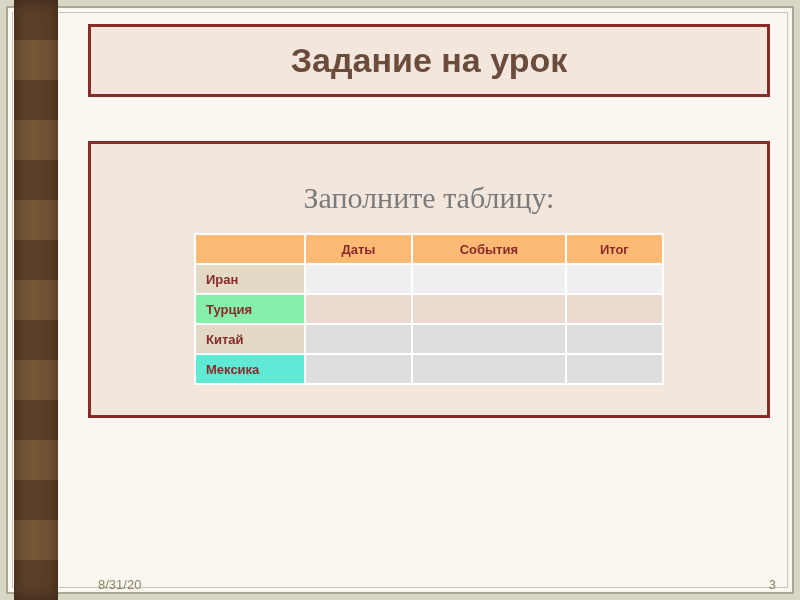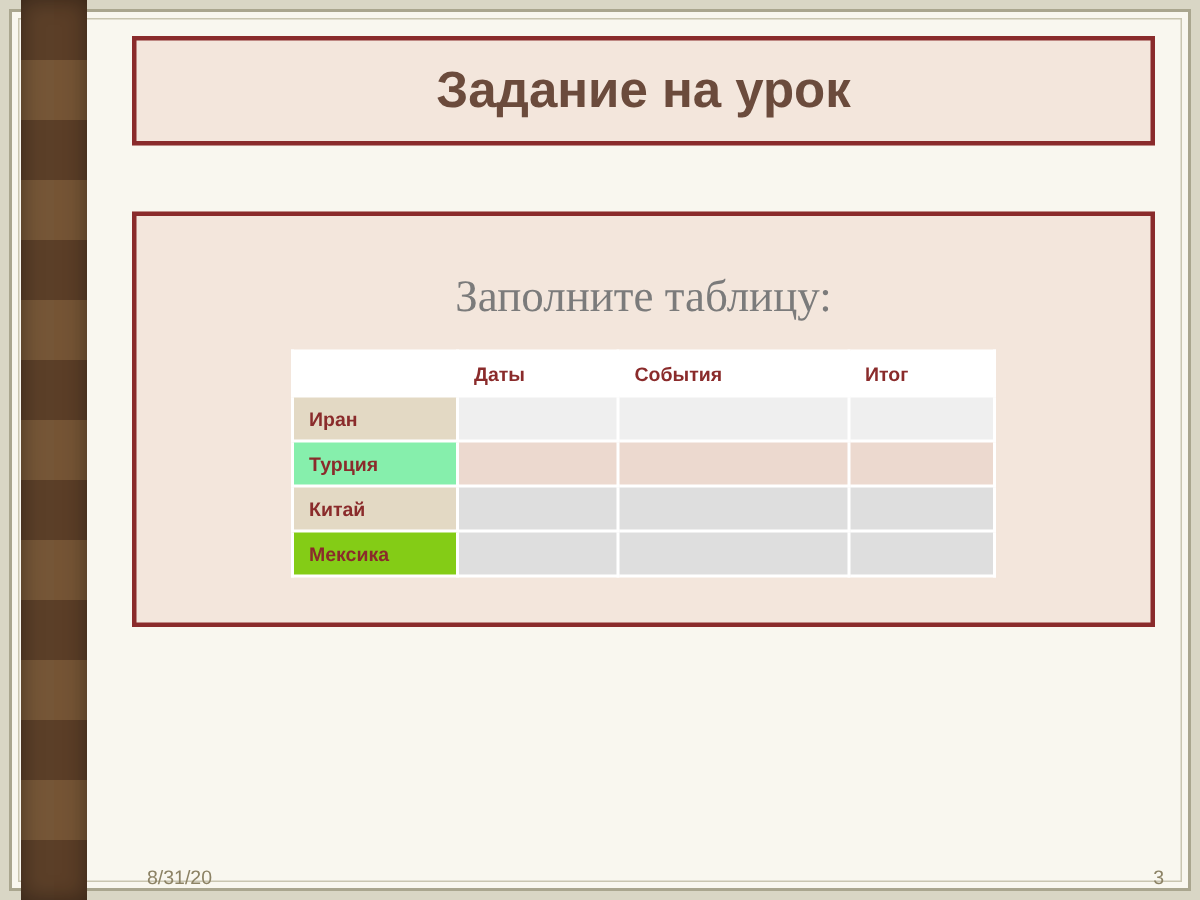--- a/index.html
+++ b/index.html
@@ -92,44 +92,44 @@
     width: 470px;
     font-family: Arial, Helvetica, sans-serif;
     font-size: 13px;
   }
   th, td {
     border: 2px solid #ffffff;
     height: 30px;
     padding: 4px 10px;
   }
   thead th {
-    background: #ffffff;
+    background: #fdba74;
     color: #8a2b2b;
     font-weight: bold;
-    text-align: left;
+    text-align: center;
   }
   thead th.corner {
     width: 110px;
   }
   tbody td.rowhead {
     color: #8a2b2b;
     font-weight: bold;
     text-align: left;
     width: 110px;
   }
   tbody tr.r0 td { background: #efefef; }
   tbody tr.r1 td { background: #ecd9cf; }
   tbody tr.r2 td { background: #dedede; }
   tbody tr.r3 td { background: #dedede; }
   tbody tr.r4 td { background: #dedede; }
   tbody tr.r0 td.rowhead { background: #e3d9c4; }
   tbody tr.r1 td.rowhead { background: #86efac; }
   tbody tr.r2 td.rowhead { background: #e3d9c4; }
   tbody tr.r3 td.rowhead { background: #e3d9c4; }
-  tbody tr.r4 td.rowhead { background: #84cc16; }
+  tbody tr.r4 td.rowhead { background: #5eead4; }
   .footer {
     position: absolute;
     left: 0; right: 0; bottom: 8px;
     display: flex;
     justify-content: space-between;
     padding: 0 24px 0 40px;
     font-family: Arial, sans-serif;
     font-size: 13px;
     color: #8c8264;
   }

